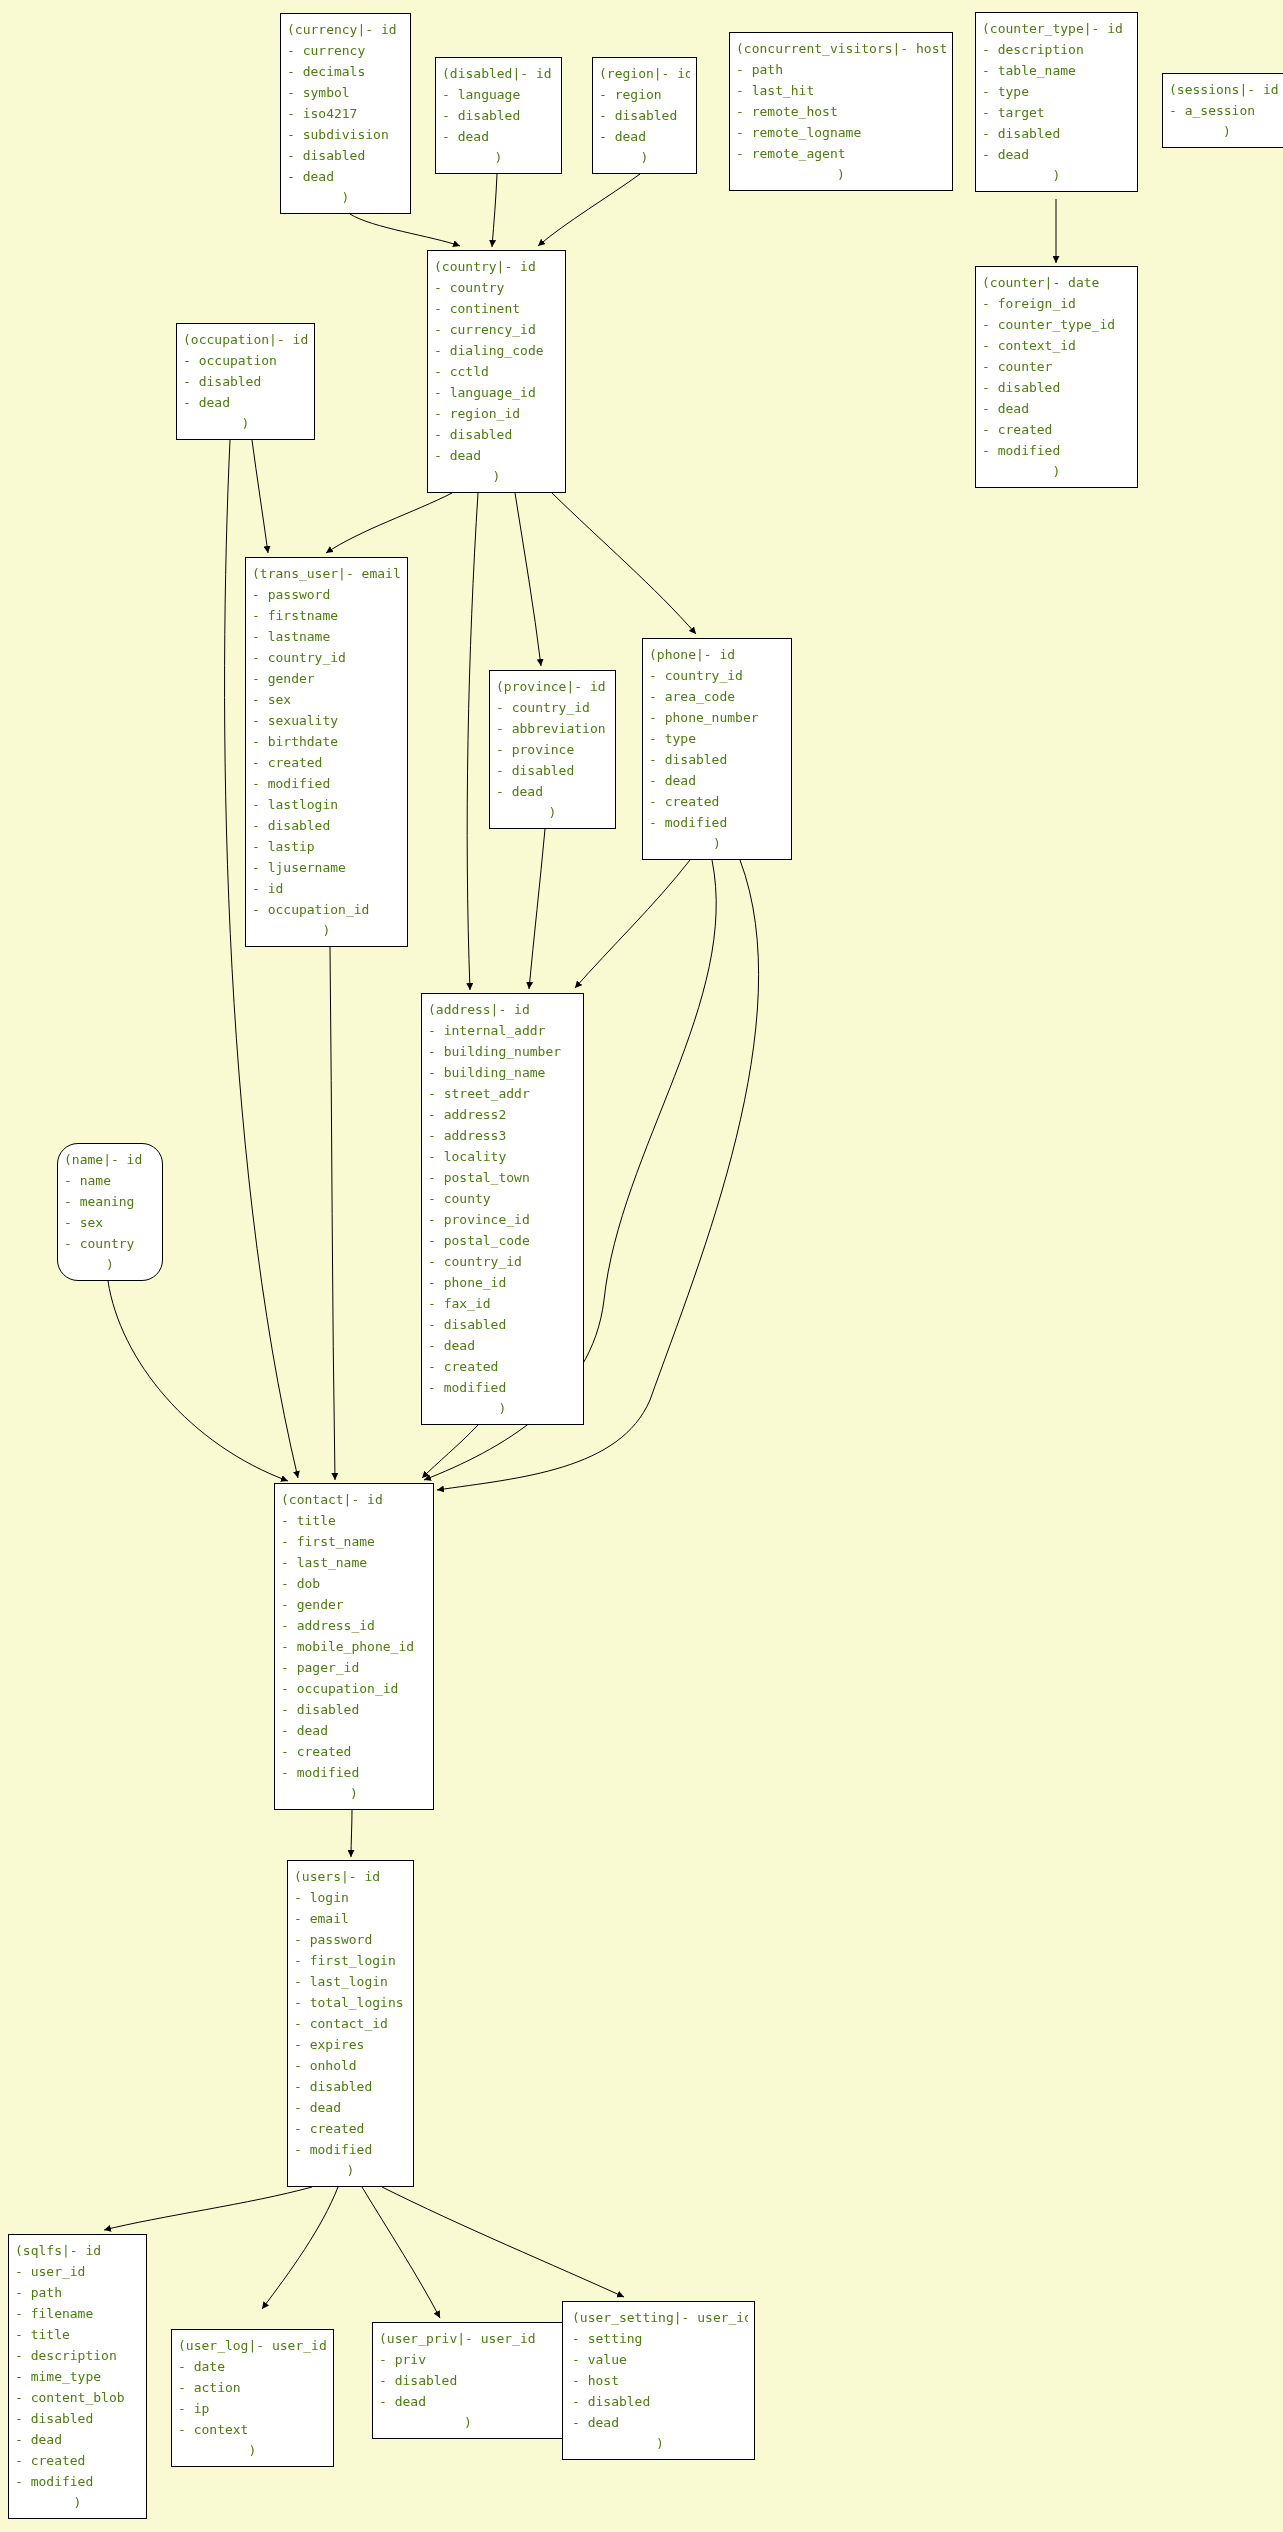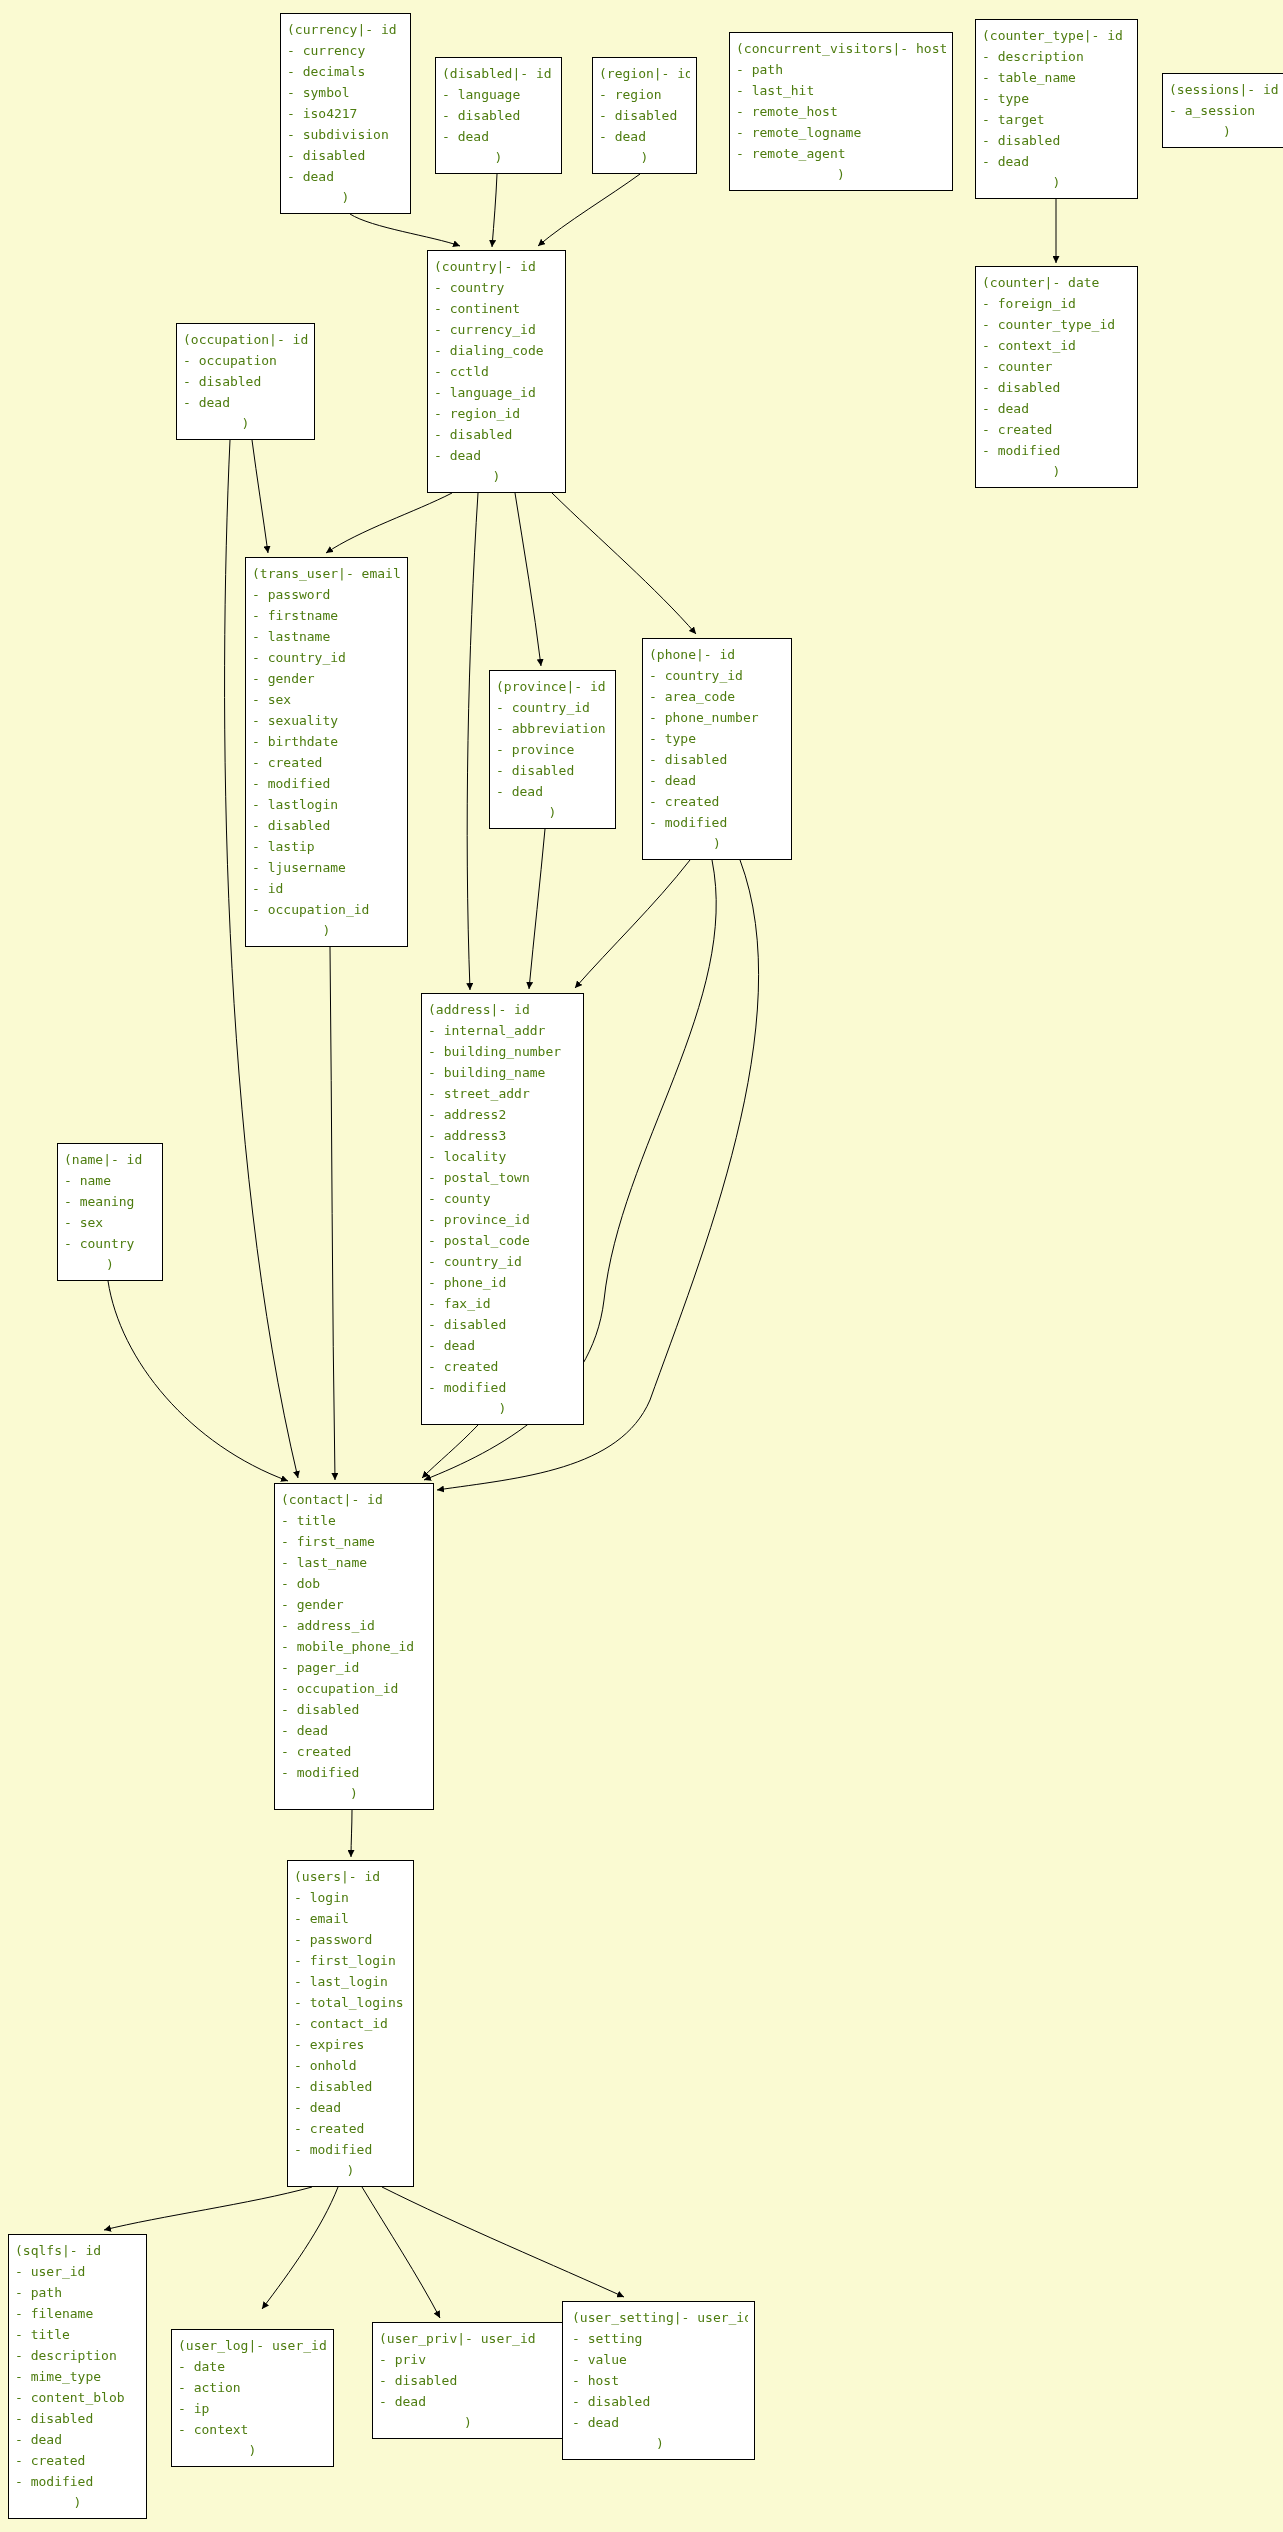--- a/index.html
+++ b/index.html
@@ -66,29 +66,29 @@
       <path d="M312,2187 C250,2204 160,2216 104,2230" class="edge" marker-end="url(#arrow)"></path>
       <path d="M338,2187 C322,2228 290,2272 262,2309" class="edge" marker-end="url(#arrow)"></path>
       <path d="M362,2187 C388,2230 418,2276 440,2318" class="edge" marker-end="url(#arrow)"></path>
       <path d="M382,2187 C460,2226 556,2266 624,2297" class="edge" marker-end="url(#arrow)"></path>
     </svg>
 
 <div class="entity" style="left: 280px; top: 13px; width: 131px;"><div class="line header">(currency|- id</div><div class="line field">- currency</div><div class="line field">- decimals</div><div class="line field">- symbol</div><div class="line field">- iso4217</div><div class="line field">- subdivision</div><div class="line field">- disabled</div><div class="line field">- dead</div><div class="line footer">)</div></div>
     <div class="entity" style="left: 435px; top: 57px; width: 127px;"><div class="line header">(disabled|- id</div><div class="line field">- language</div><div class="line field">- disabled</div><div class="line field">- dead</div><div class="line footer">)</div></div>
     <div class="entity" style="left: 592px; top: 57px; width: 105px;"><div class="line header">(region|- id</div><div class="line field">- region</div><div class="line field">- disabled</div><div class="line field">- dead</div><div class="line footer">)</div></div>
     <div class="entity" style="left: 729px; top: 32px; width: 224px;"><div class="line header">(concurrent_visitors|- host</div><div class="line field">- path</div><div class="line field">- last_hit</div><div class="line field">- remote_host</div><div class="line field">- remote_logname</div><div class="line field">- remote_agent</div><div class="line footer">)</div></div>
-    <div class="entity" style="left: 975px; top: 19px; width: 163px;"><div class="line header">(counter_type|- id</div><div class="line field">- description</div><div class="line field">- table_name</div><div class="line field">- type</div><div class="line field">- target</div><div class="line field">- disabled</div><div class="line field">- dead</div><div class="line footer">)</div></div>
+    <div class="entity" style="left: 975px; top: 12px; width: 163px;"><div class="line header">(counter_type|- id</div><div class="line field">- description</div><div class="line field">- table_name</div><div class="line field">- type</div><div class="line field">- target</div><div class="line field">- disabled</div><div class="line field">- dead</div><div class="line footer">)</div></div>
     <div class="entity" style="left: 1162px; top: 73px; width: 130px;"><div class="line header">(sessions|- id</div><div class="line field">- a_session</div><div class="line footer">)</div></div>
     <div class="entity" style="left: 975px; top: 266px; width: 163px;"><div class="line header">(counter|- date</div><div class="line field">- foreign_id</div><div class="line field">- counter_type_id</div><div class="line field">- context_id</div><div class="line field">- counter</div><div class="line field">- disabled</div><div class="line field">- dead</div><div class="line field">- created</div><div class="line field">- modified</div><div class="line footer">)</div></div>
     <div class="entity" style="left: 427px; top: 250px; width: 139px;"><div class="line header">(country|- id</div><div class="line field">- country</div><div class="line field">- continent</div><div class="line field">- currency_id</div><div class="line field">- dialing_code</div><div class="line field">- cctld</div><div class="line field">- language_id</div><div class="line field">- region_id</div><div class="line field">- disabled</div><div class="line field">- dead</div><div class="line footer">)</div></div>
     <div class="entity" style="left: 176px; top: 323px; width: 139px;"><div class="line header">(occupation|- id</div><div class="line field">- occupation</div><div class="line field">- disabled</div><div class="line field">- dead</div><div class="line footer">)</div></div>
     <div class="entity" style="left: 245px; top: 557px; width: 163px;"><div class="line header">(trans_user|- email</div><div class="line field">- password</div><div class="line field">- firstname</div><div class="line field">- lastname</div><div class="line field">- country_id</div><div class="line field">- gender</div><div class="line field">- sex</div><div class="line field">- sexuality</div><div class="line field">- birthdate</div><div class="line field">- created</div><div class="line field">- modified</div><div class="line field">- lastlogin</div><div class="line field">- disabled</div><div class="line field">- lastip</div><div class="line field">- ljusername</div><div class="line field">- id</div><div class="line field">- occupation_id</div><div class="line footer">)</div></div>
     <div class="entity" style="left: 489px; top: 670px; width: 127px;"><div class="line header">(province|- id</div><div class="line field">- country_id</div><div class="line field">- abbreviation</div><div class="line field">- province</div><div class="line field">- disabled</div><div class="line field">- dead</div><div class="line footer">)</div></div>
     <div class="entity" style="left: 642px; top: 638px; width: 150px;"><div class="line header">(phone|- id</div><div class="line field">- country_id</div><div class="line field">- area_code</div><div class="line field">- phone_number</div><div class="line field">- type</div><div class="line field">- disabled</div><div class="line field">- dead</div><div class="line field">- created</div><div class="line field">- modified</div><div class="line footer">)</div></div>
     <div class="entity" style="left: 421px; top: 993px; width: 163px;"><div class="line header">(address|- id</div><div class="line field">- internal_addr</div><div class="line field">- building_number</div><div class="line field">- building_name</div><div class="line field">- street_addr</div><div class="line field">- address2</div><div class="line field">- address3</div><div class="line field">- locality</div><div class="line field">- postal_town</div><div class="line field">- county</div><div class="line field">- province_id</div><div class="line field">- postal_code</div><div class="line field">- country_id</div><div class="line field">- phone_id</div><div class="line field">- fax_id</div><div class="line field">- disabled</div><div class="line field">- dead</div><div class="line field">- created</div><div class="line field">- modified</div><div class="line footer">)</div></div>
-    <div class="entity" style="left: 57px; top: 1143px; width: 106px;"><div class="line header">(name|- id</div><div class="line field">- name</div><div class="line field">- meaning</div><div class="line field">- sex</div><div class="line field">- country</div><div class="line footer">)</div></div>
+    <div class="entity" style="left: 57px; top: 1143px; width: 106px; border-radius: 21px;"><div class="line header">(name|- id</div><div class="line field">- name</div><div class="line field">- meaning</div><div class="line field">- sex</div><div class="line field">- country</div><div class="line footer">)</div></div>
     <div class="entity" style="left: 274px; top: 1483px; width: 160px;"><div class="line header">(contact|- id</div><div class="line field">- title</div><div class="line field">- first_name</div><div class="line field">- last_name</div><div class="line field">- dob</div><div class="line field">- gender</div><div class="line field">- address_id</div><div class="line field">- mobile_phone_id</div><div class="line field">- pager_id</div><div class="line field">- occupation_id</div><div class="line field">- disabled</div><div class="line field">- dead</div><div class="line field">- created</div><div class="line field">- modified</div><div class="line footer">)</div></div>
     <div class="entity" style="left: 287px; top: 1860px; width: 127px;"><div class="line header">(users|- id</div><div class="line field">- login</div><div class="line field">- email</div><div class="line field">- password</div><div class="line field">- first_login</div><div class="line field">- last_login</div><div class="line field">- total_logins</div><div class="line field">- contact_id</div><div class="line field">- expires</div><div class="line field">- onhold</div><div class="line field">- disabled</div><div class="line field">- dead</div><div class="line field">- created</div><div class="line field">- modified</div><div class="line footer">)</div></div>
     <div class="entity" style="left: 8px; top: 2234px; width: 139px;"><div class="line header">(sqlfs|- id</div><div class="line field">- user_id</div><div class="line field">- path</div><div class="line field">- filename</div><div class="line field">- title</div><div class="line field">- description</div><div class="line field">- mime_type</div><div class="line field">- content_blob</div><div class="line field">- disabled</div><div class="line field">- dead</div><div class="line field">- created</div><div class="line field">- modified</div><div class="line footer">)</div></div>
     <div class="entity" style="left: 171px; top: 2313px; width: 163px; margin-top: 16px;"><div class="line header">(user_log|- user_id</div><div class="line field">- date</div><div class="line field">- action</div><div class="line field">- ip</div><div class="line field">- context</div><div class="line footer">)</div></div>
     <div class="entity" style="left: 372px; top: 2322px; width: 192px;"><div class="line header">(user_priv|- user_id</div><div class="line field">- priv</div><div class="line field">- disabled</div><div class="line field">- dead</div><div class="line footer">)</div></div>
     <div class="entity" style="left: 562px; top: 2301px; width: 193px; padding-left: 9px;"><div class="line header">(user_setting|- user_id</div><div class="line field">- setting</div><div class="line field">- value</div><div class="line field">- host</div><div class="line field">- disabled</div><div class="line field">- dead</div><div class="line footer">)</div></div>
   </div>
 
 </body></html>

